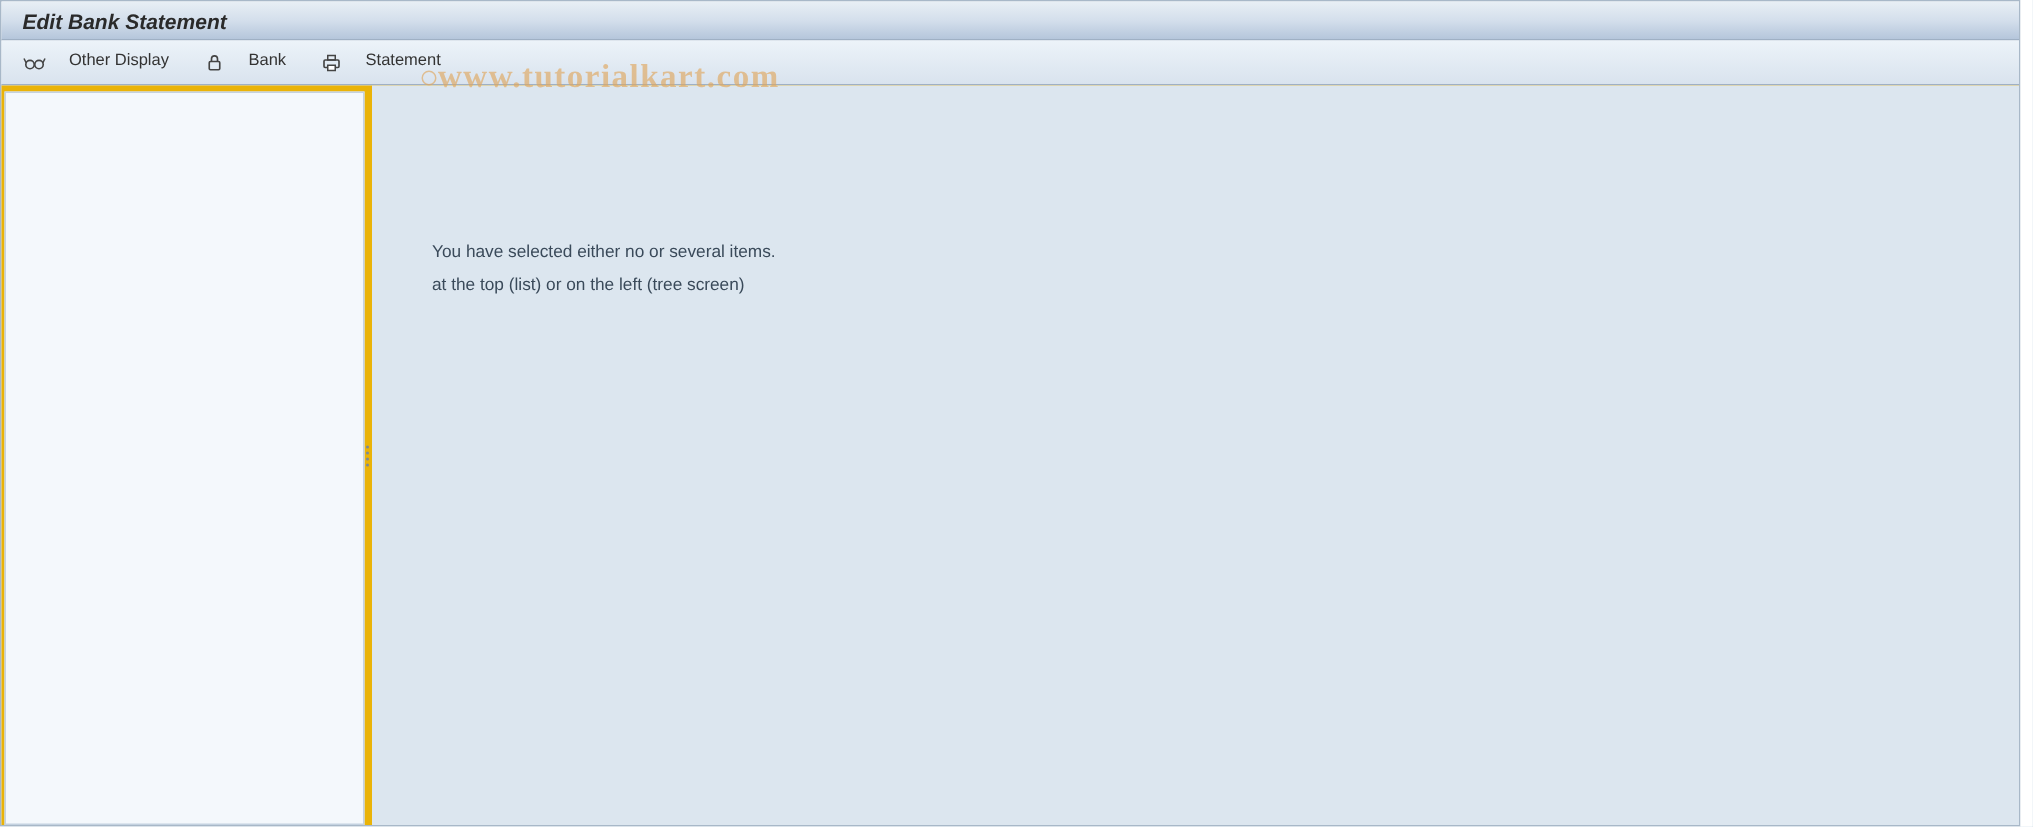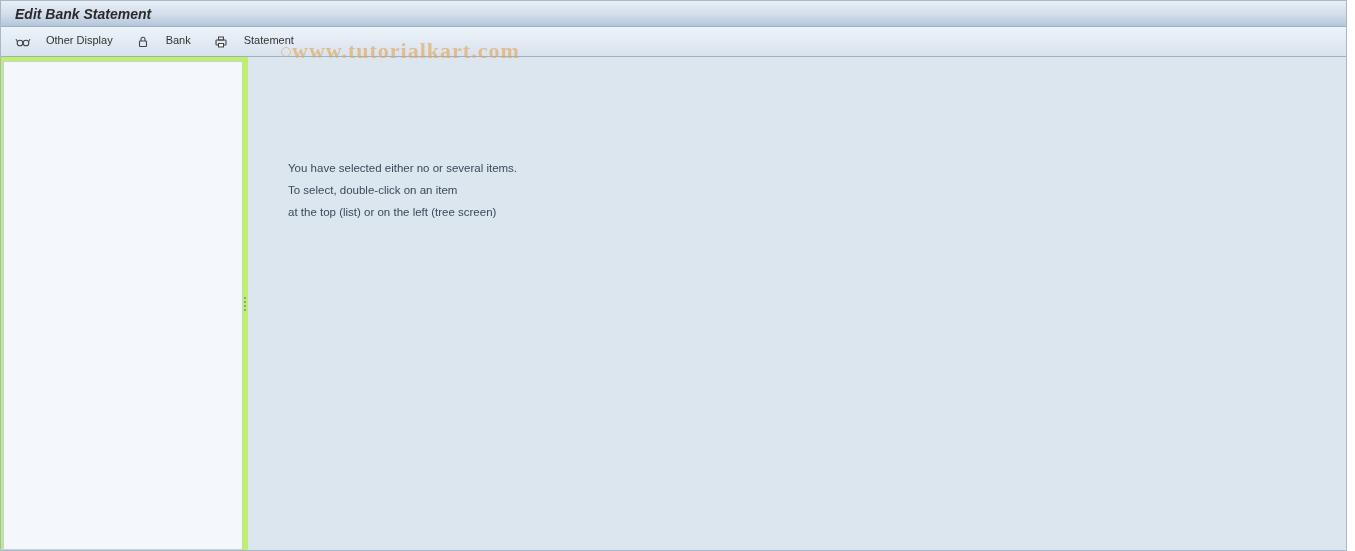--- a/index.html
+++ b/index.html
@@ -60,21 +60,21 @@
     .icon {
       display: inline-flex;
       align-items: center;
       justify-content: center;
       width: 16px;
       height: 16px;
     }
     .content-area {
       flex: 1;
       display: flex;
-      background: #bef264;
+      background: #eab308;
       position: relative;
     }
     .left-panel {
       width: 240px;
       background: #f4f8fc;
       border: 1px solid #c4d2e0;
       margin: 4px 0 0 2px;
       position: relative;
     }
     .splitter {
@@ -196,21 +196,20 @@
       <div class="splitter-grip">
         <span></span>
           <span></span>
           <span></span>
           <span></span>
       </div>
     </div>
     <div class="main-panel">
       <div class="message-text">
         <div>You have selected either no or several items.</div>
-        <div>To select, double-click on an item</div>
         <div>at the top (list) or on the left (tree screen)</div>
       </div>
     </div>
   </div>
 
 </div>
 
 <div class="watermark">
   <span class="watermark-circle"></span><span>www.tutorialkart.com</span>
 </div>

